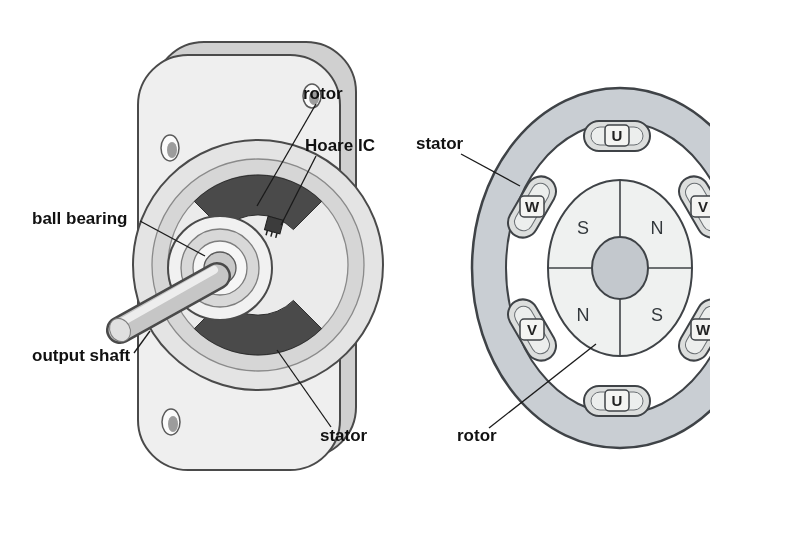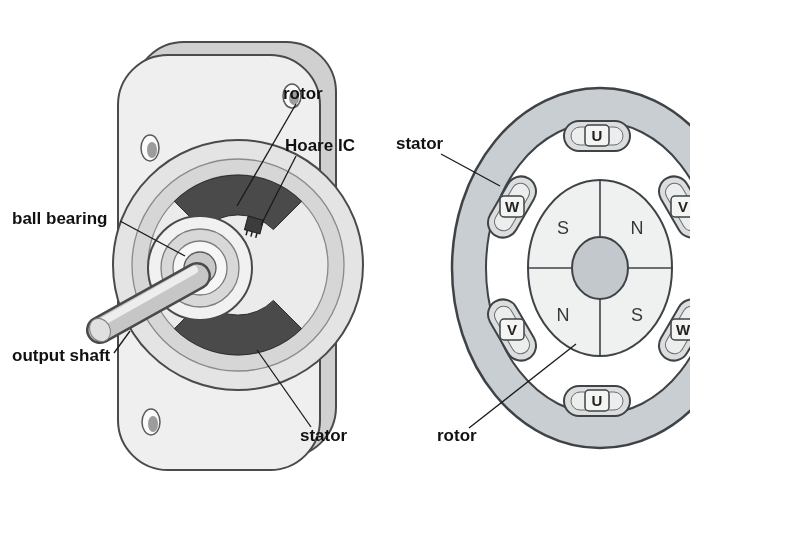--- a/index.html
+++ b/index.html
@@ -7,20 +7,21 @@
     padding: 0;
     background: #ffffff;
     font-family: "Liberation Sans", sans-serif;
   }
   .stage {
     position: relative;
     width: 690px;
     height: 555px;
     background: #ffffff;
     overflow: hidden;
+    margin-left: 20px;
   }
   svg { display: block; }
   .leader { stroke: #1a1a1a; stroke-width: 1.3; fill: none; }
   .diagram-label {
     font-family: "Liberation Sans", sans-serif;
     font-size: 17px;
     font-weight: bold;
     fill: #111111;
   }
   .phase-label {

